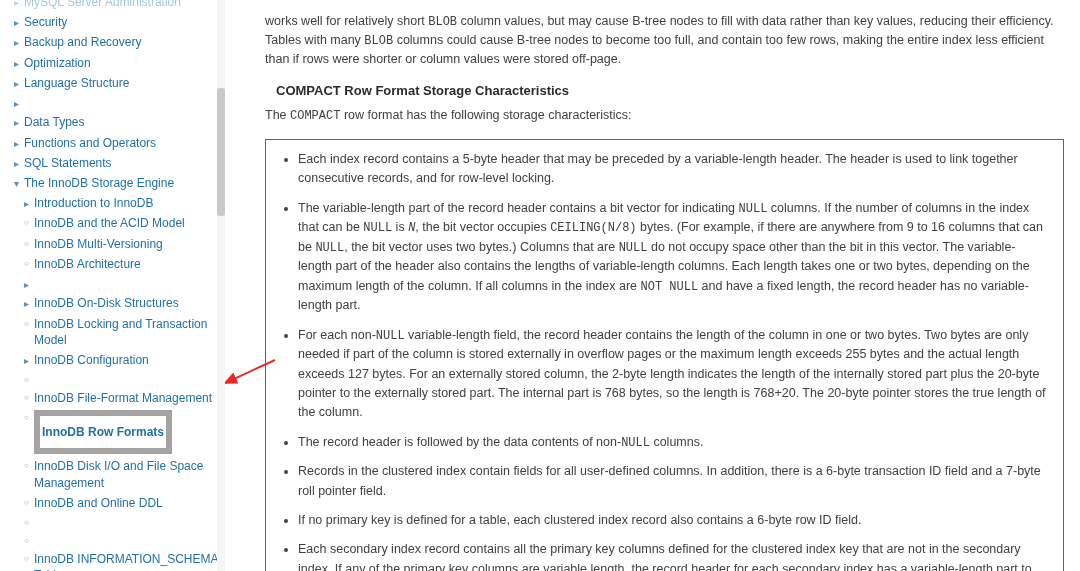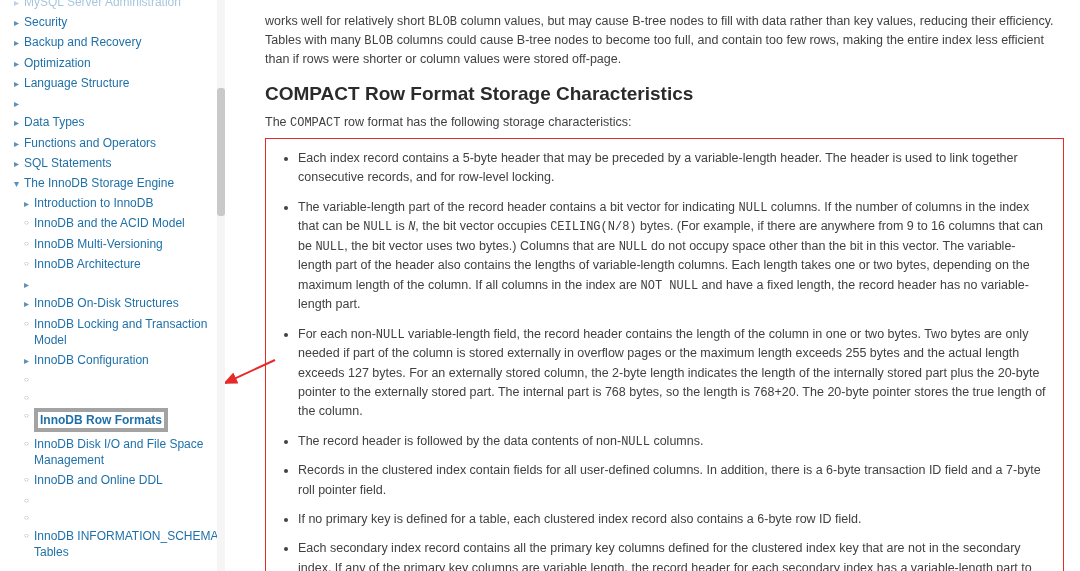--- a/index.html
+++ b/index.html
@@ -7,27 +7,27 @@
   .layout { display: flex; height: 100%; }
   .sidebar { width: 225px; padding: 0 6px 0 10px; overflow-y: hidden; position: relative; }
   .scrolltrack { position: absolute; right: 0; top: 0; width: 8px; height: 571px; background: #f5f5f5; }
   .scrollthumb { position: absolute; right: 0; top: 88px; width: 8px; height: 128px; background: #c9c9c9; border-radius: 3px; }
   .nav-item { display: flex; align-items: flex-start; padding: 2px 0; line-height: 1.35; }
   .nav-item .arrow { width: 10px; flex-shrink: 0; color: #5b8fb8; font-size: 10px; margin-top: 2px; }
   .nav-item .bullet { width: 10px; flex-shrink: 0; color: #8aa6bb; font-size: 8px; margin-top: 3px; }
   .nav-item a { color: #1f70a8; text-decoration: none; cursor: pointer; }
   .lvl1 { margin-left: 4px; }
   .lvl2 { margin-left: 14px; }
-  .highlighted { border: 4px solid #a3a3a3; padding: 0 2px; display: inline-block; }
+  .highlighted { border: 6px solid #a3a3a3; padding: 8px 2px; display: inline-block; }
   .highlighted a { font-weight: bold; }
   .content { flex: 1; padding: 12px 16px 0 40px; overflow-y: hidden; position: relative; }
   .intro-frag { font-size: 12.5px; line-height: 1.5; color: #414141; margin-bottom: 14px; }
   code { font-family: "Courier New", monospace; font-size: 12px; }
-  h3.section-title { font-size: 19px; font-weight: bold; color: #2b2b2b; margin: 14px 0 10px; }
-  .lead { font-size: 12.5px; color: #414141; margin-bottom: 8px; }
+  h3.section-title { font-size: 13px; font-weight: bold; color: #2b2b2b; margin: 14px 11px 10px; }
+  .lead { font-size: 12.5px; color: #414141; margin-bottom: 16px; }
   .box { border: 1px solid #e62a2a; padding: 10px 14px; margin-bottom: 10px; }
   .box ul { list-style: disc; padding-left: 18px; }
   .box li { font-size: 12.5px; line-height: 1.55; color: #414141; margin-bottom: 10px; }
   .arrow-anno { position: absolute; left: -5px; top: 335px; pointer-events: none; }
 </style>
 </head>
 <body>
 
 <div class="layout">
   <nav class="sidebar">
@@ -102,20 +102,21 @@
         </div>
         <div class="nav-item lvl2">
           <span class="arrow">▸</span>
           <a>InnoDB Configuration</a>
         </div>
         <div class="nav-item lvl2">
           <span class="bullet">○</span>
         </div>
         <div class="nav-item lvl2">
           <span class="bullet">○</span>
+          <a>InnoDB File-Format Management</a>
         </div>
         <div class="nav-item lvl2">
           <span class="bullet">○</span>
           <span class="highlighted"><a>InnoDB Row Formats</a></span>
         </div>
         <div class="nav-item lvl2">
           <span class="bullet">○</span>
           <a>InnoDB Disk I/O and File Space Management</a>
         </div>
         <div class="nav-item lvl2">

